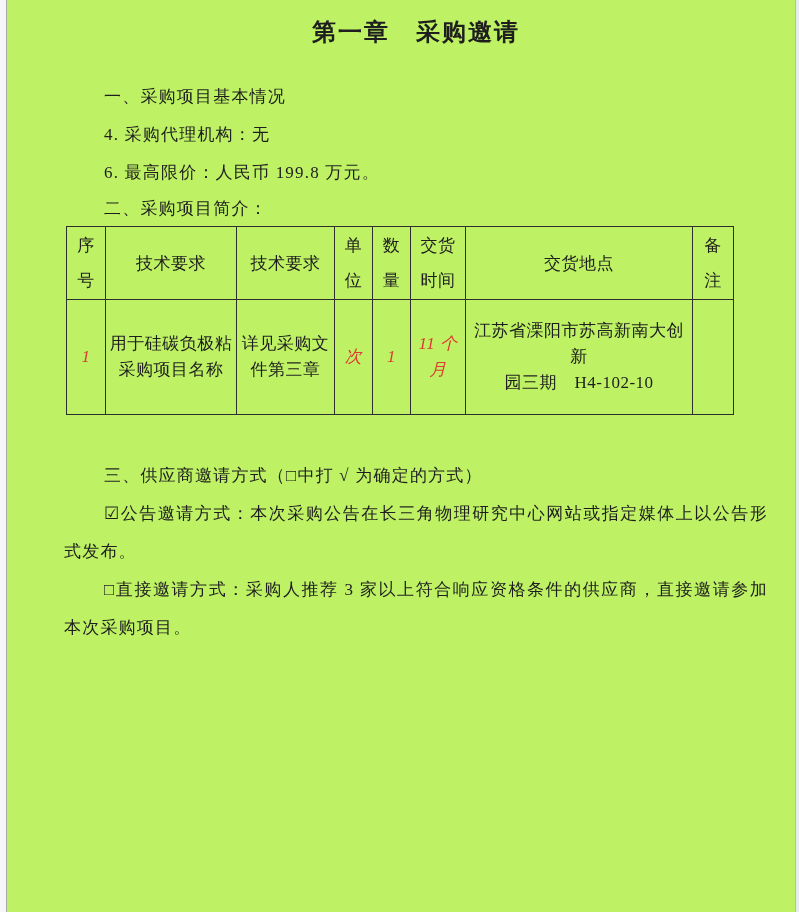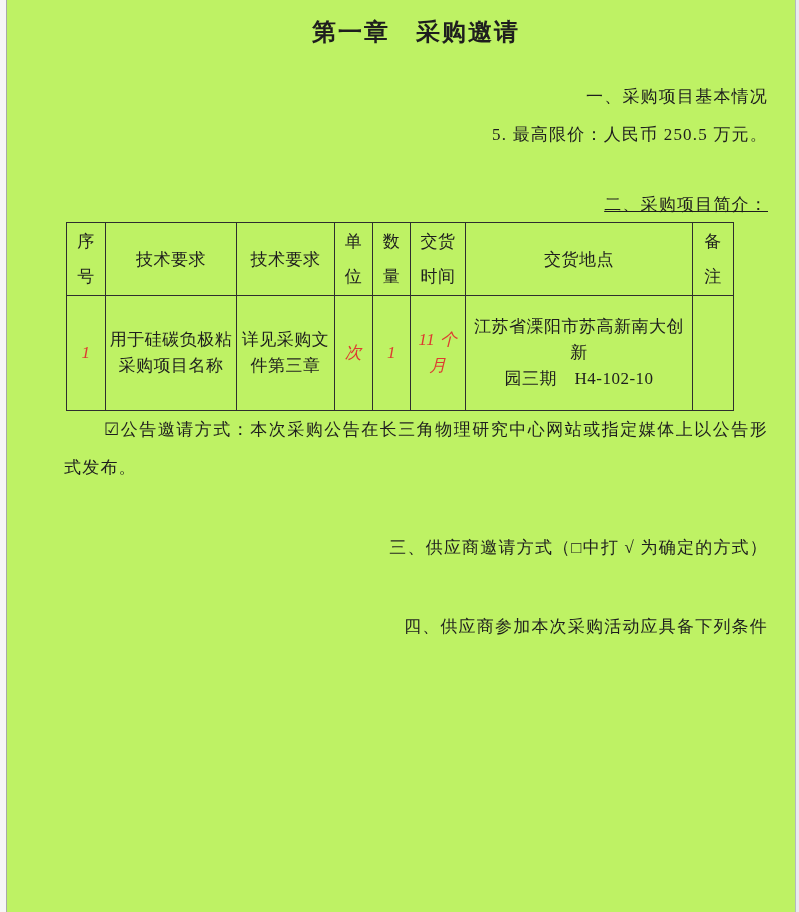--- a/index.html
+++ b/index.html
@@ -22,25 +22,25 @@
     position: absolute; left: 7px; right: 4px; top: 0; bottom: 0;
     padding: 0 27px 0 57px;
   }
   .t-title {
     margin: 14px 0 0 0;
     font-size: 24px; line-height: 36px; font-weight: bold;
     text-align: center; letter-spacing: 2px;
   }
   .ln {
     margin: 0; font-size: 17px; line-height: 38px;
-    text-indent: 40px; letter-spacing: 1.2px; text-align: right;
+    text-indent: 40px; letter-spacing: 1.2px;
   }
   .wrap { text-align: justify; }
   .s1h { margin-top: 28px; }
-  .s2h { margin-top: 34px; line-height: 34px; text-decoration: underline; }
+  .s2h { line-height: 34px; }
   .s3h { margin-top: 42px; }
   .s4h { margin-top: 41px; }
   table.spec {
     border-collapse: collapse; table-layout: fixed;
     width: 667px; margin: 0 0 0 2px;
     font-size: 17px; letter-spacing: 0.5px;
   }
   .spec th, .spec td {
     border: 1px solid #2e2e2e;
     text-align: center; vertical-align: middle;
@@ -56,21 +56,22 @@
 
 <div class="page">
   <div class="gutter-left"></div>
   <div class="gutter-right"></div>
 
   <div class="content">
 
     <p class="t-title">第一章　采购邀请</p>
 
     <p class="ln s1h">一、采购项目基本情况</p>
-    <p class="ln">5. 最高限价：人民币 250.5 万元。</p>
+    <p class="ln">4. 采购代理机构：无</p>
+    <p class="ln">6. 最高限价：人民币 199.8 万元。</p>
 
     <p class="ln s2h">二、采购项目简介：</p>
 
     <table class="spec">
       <colgroup>
         <col style="width:39px">
           <col style="width:131px">
           <col style="width:98px">
           <col style="width:38px">
         <col style="width:38px">
@@ -104,19 +105,19 @@
         <td class="red">1</td>
         <td class="red">11 个
 月</td>
         <td>江苏省溧阳市苏高新南大创新
 园三期　H4-102-10</td>
         <td></td>
       </tr>
     </tbody>
       </table>
 
+    <p class="ln s3h">三、供应商邀请方式（□中打 √ 为确定的方式）</p>
     <p class="ln wrap">☑公告邀请方式：本次采购公告在长三角物理研究中心网站或指定媒体上以公告形式发布。</p>
-    <p class="ln s3h">三、供应商邀请方式（□中打 √ 为确定的方式）</p>
+    <p class="ln wrap">□直接邀请方式：采购人推荐 3 家以上符合响应资格条件的供应商，直接邀请参加本次采购项目。</p>
 
-    <p class="ln s4h">四、供应商参加本次采购活动应具备下列条件</p>
 
   </div>
 </div>
 
 </body></html>

